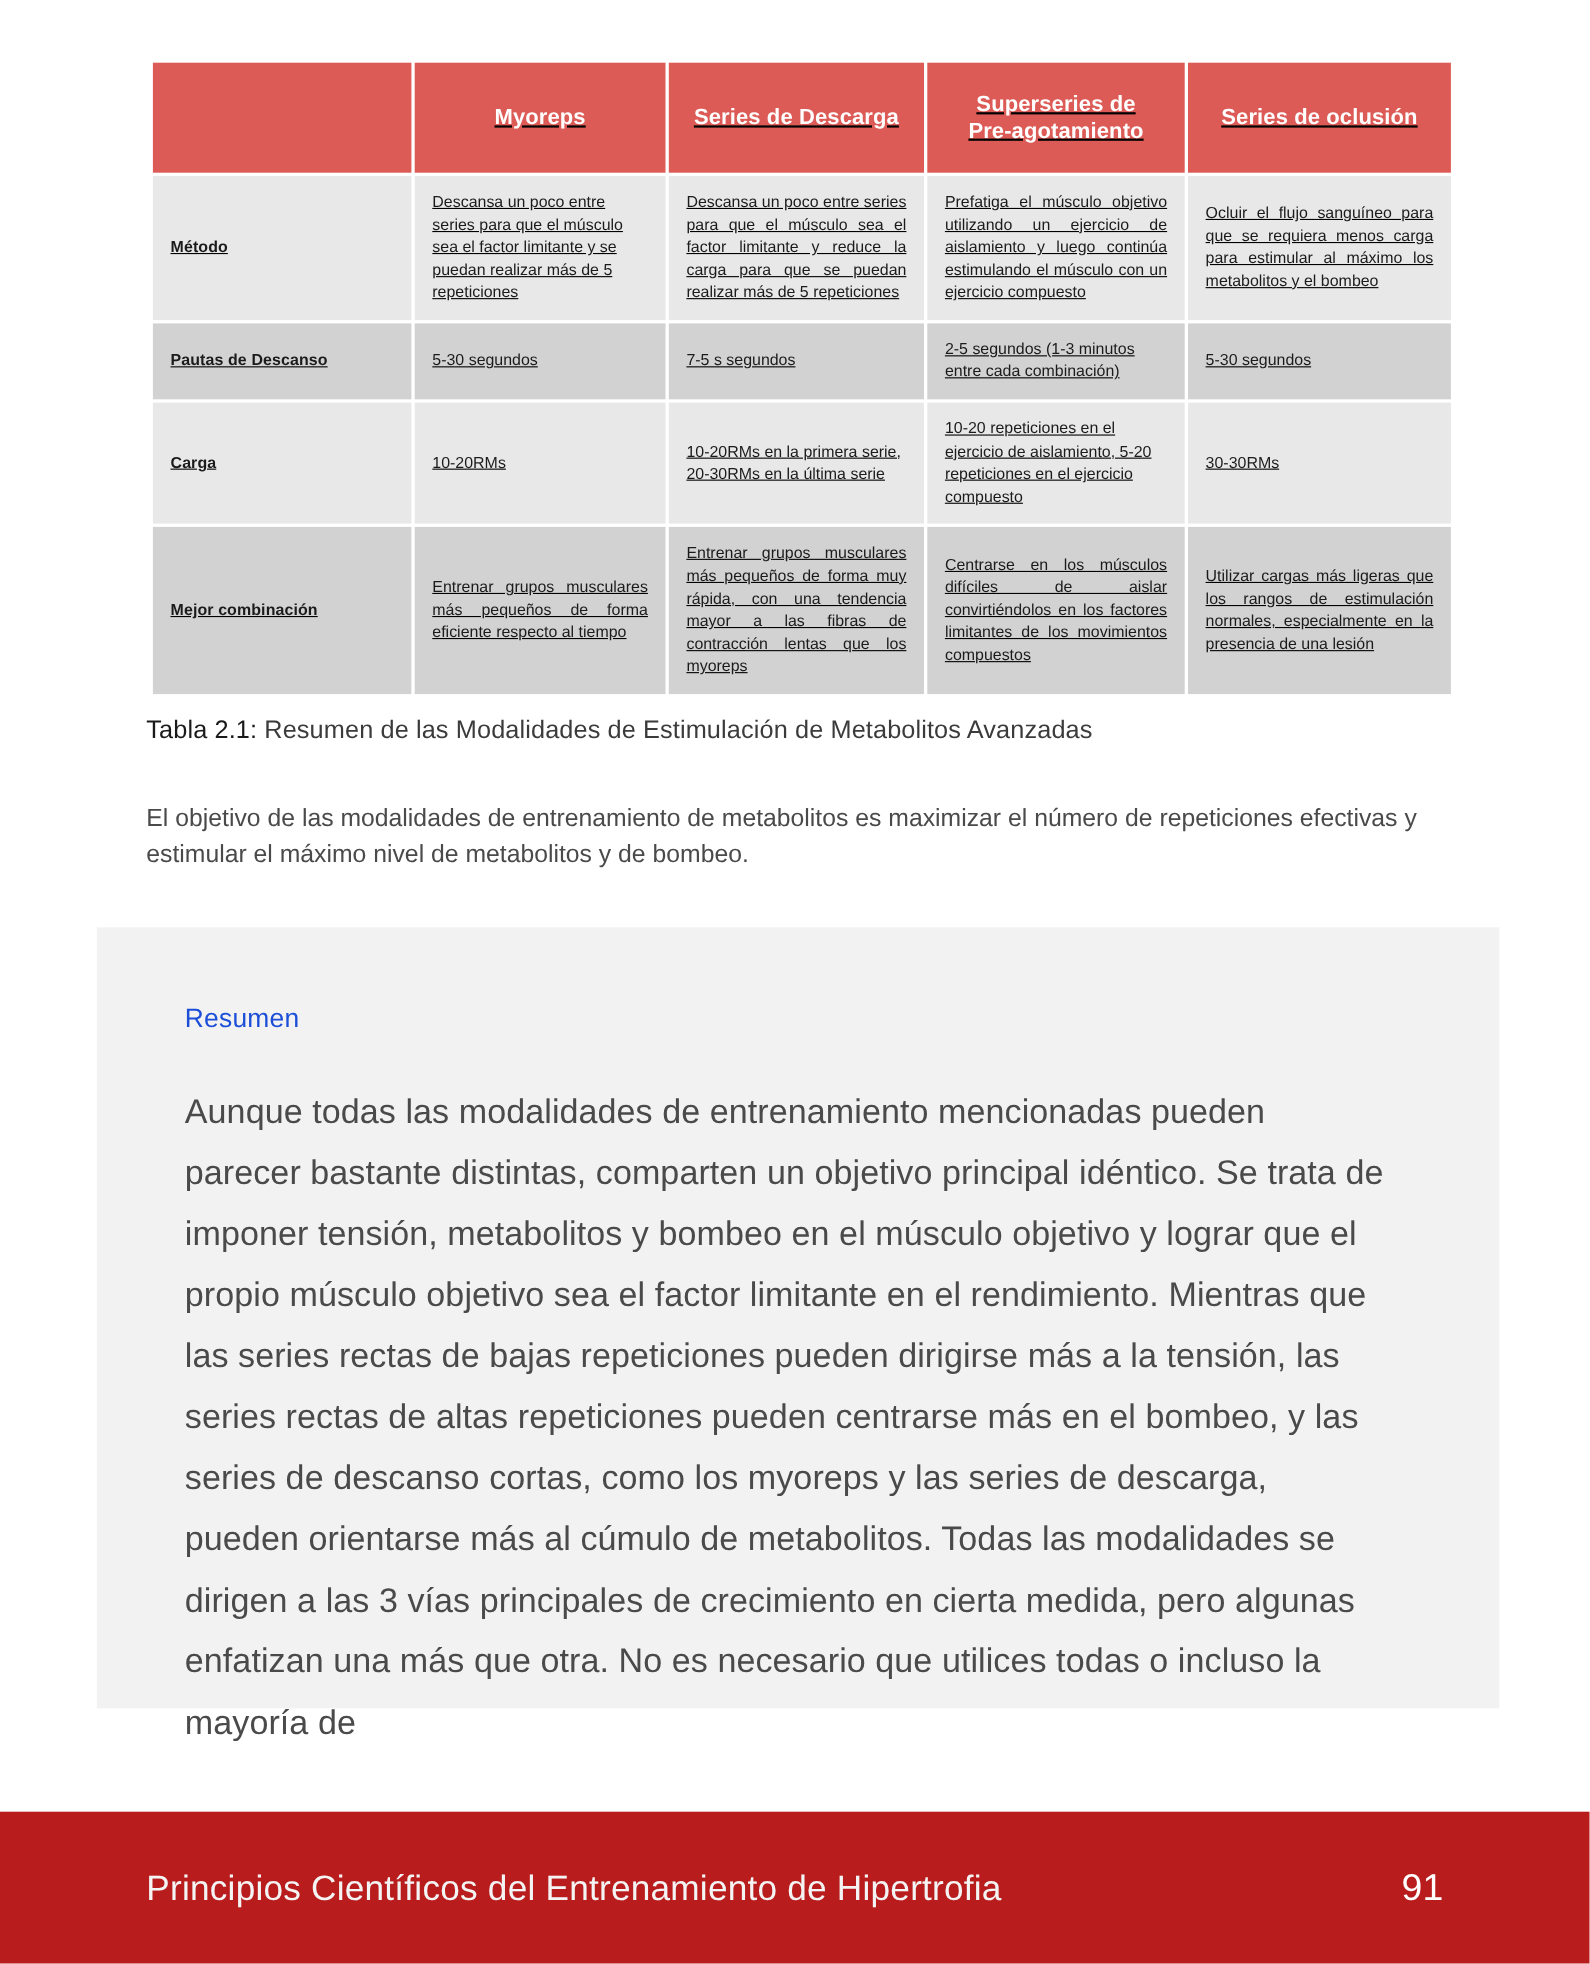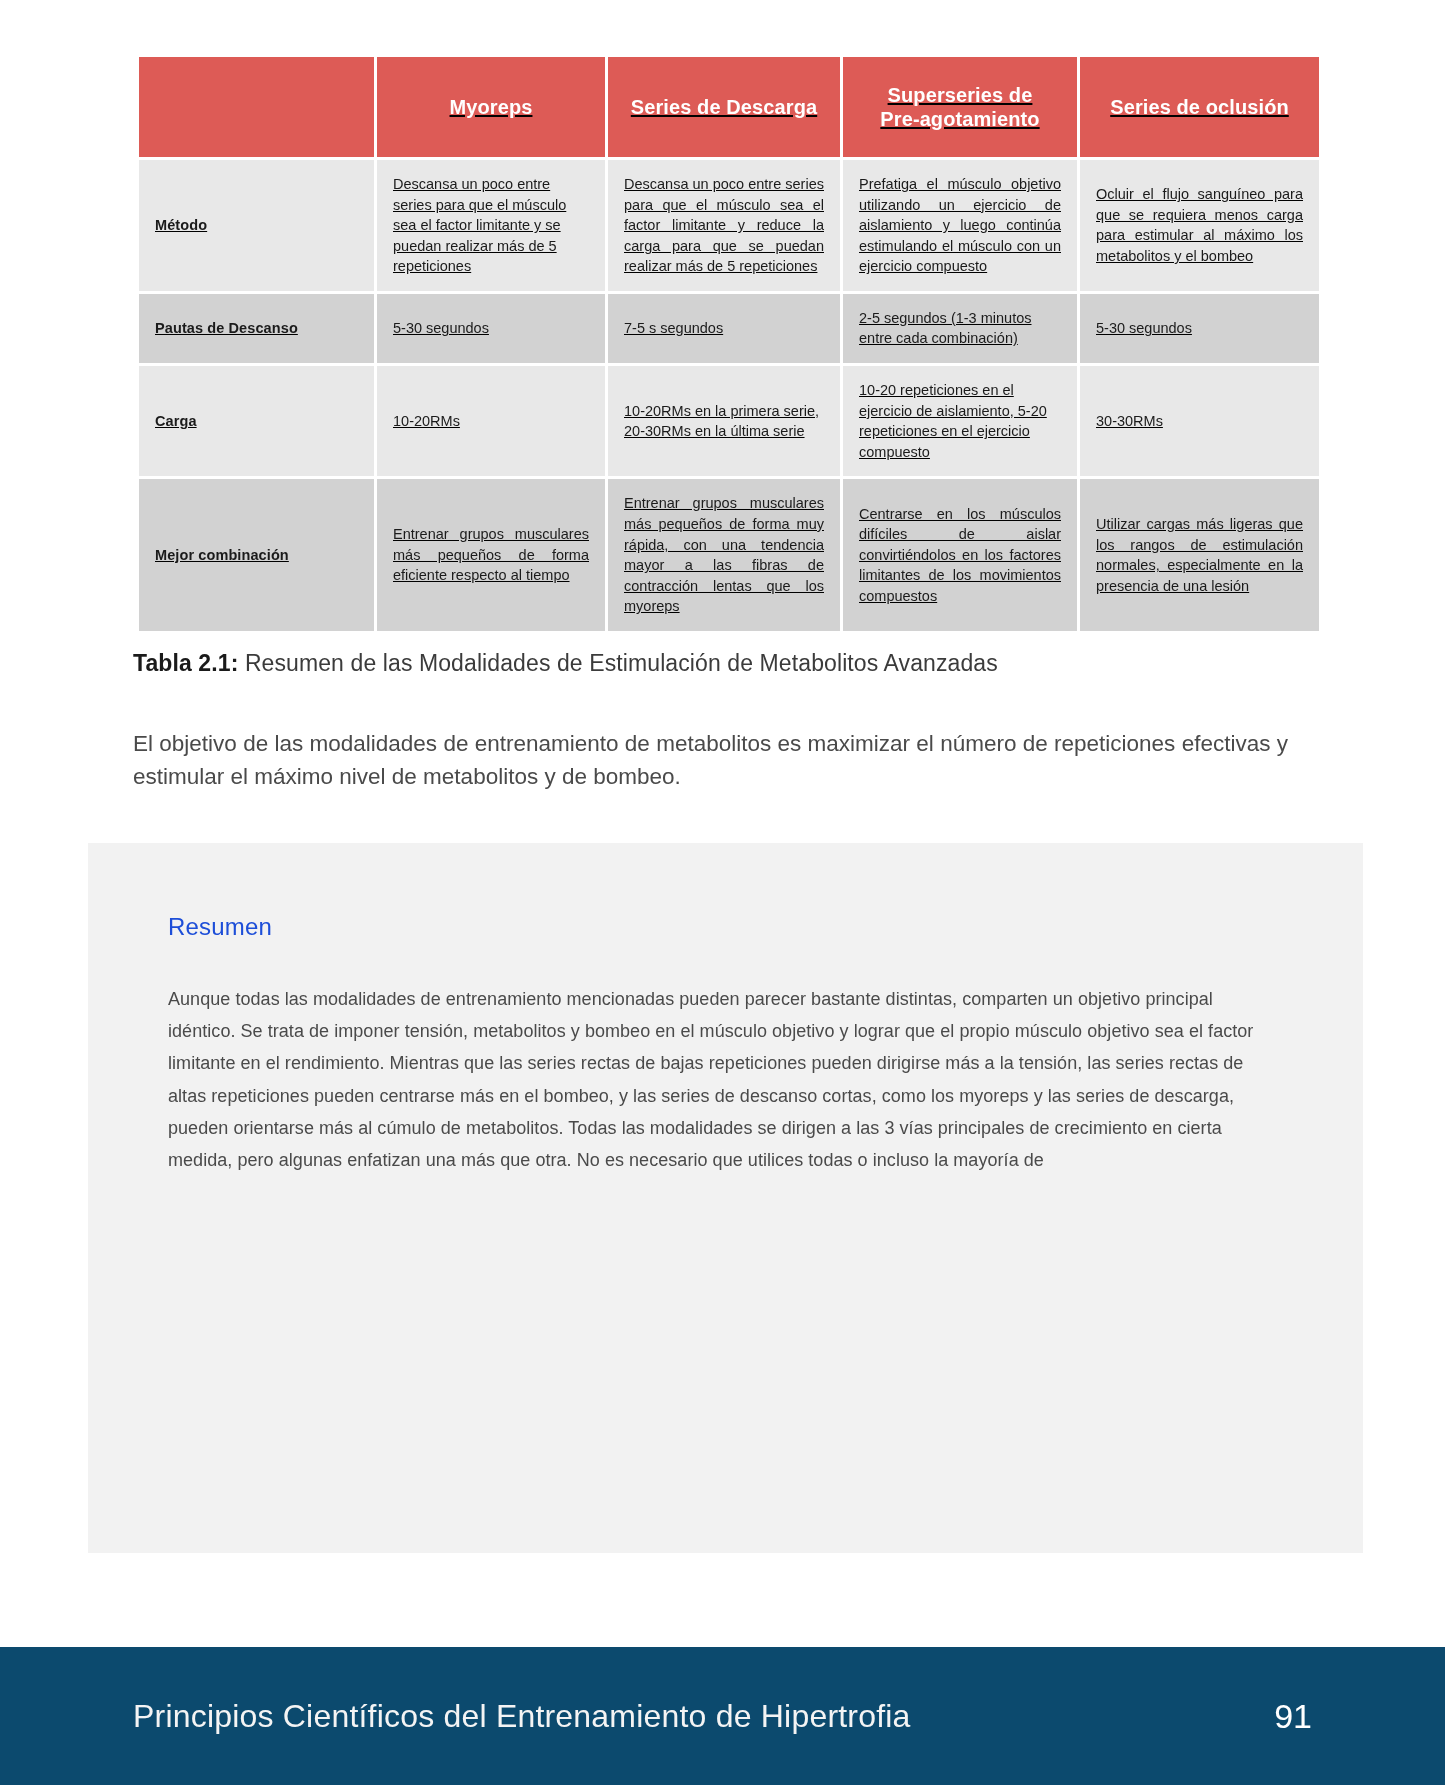--- a/index.html
+++ b/index.html
@@ -87,21 +87,21 @@
   
   .caption {
     position: absolute;
     left: 133px;
     top: 650px;
     width: 1150px;
     font-size: 23px;
     color: #3b3b3b;
     letter-spacing: 0.1px;
   }
-  .caption b { color: #1a1a1a; font-weight: bold; }
+  .caption b { color: #1a1a1a; font-weight: normal; }
 
   .intro-par {
     position: absolute;
     left: 133px;
     top: 728px;
     width: 1155px;
     font-size: 22.5px;
     line-height: 1.46;
     color: #4a4a4a;
     text-align: justify;
@@ -123,34 +123,34 @@
     top: 70px;
     font-size: 24px;
     color: #1d4ed8;
     letter-spacing: 0.2px;
   }
   .resumen-body {
     position: absolute;
     left: 80px;
     top: 140px;
     width: 1090px;
-    font-size: 18px;
+    font-size: 31px;
     line-height: 1.79;
     color: #4a4a4a;
     letter-spacing: 0.05px;
   }
 
   
   .footer {
     position: absolute;
     left: 0;
     right: 0;
     bottom: 0;
     height: 138px;
-    background: #0c4a6e;
+    background: #b91c1c;
     color: #ffffff;
     display: flex;
     align-items: center;
     justify-content: space-between;
     padding: 0 133px 0 133px;
     box-sizing: border-box;
   }
   .footer-title {
     font-size: 32px;
     letter-spacing: 0.2px;

